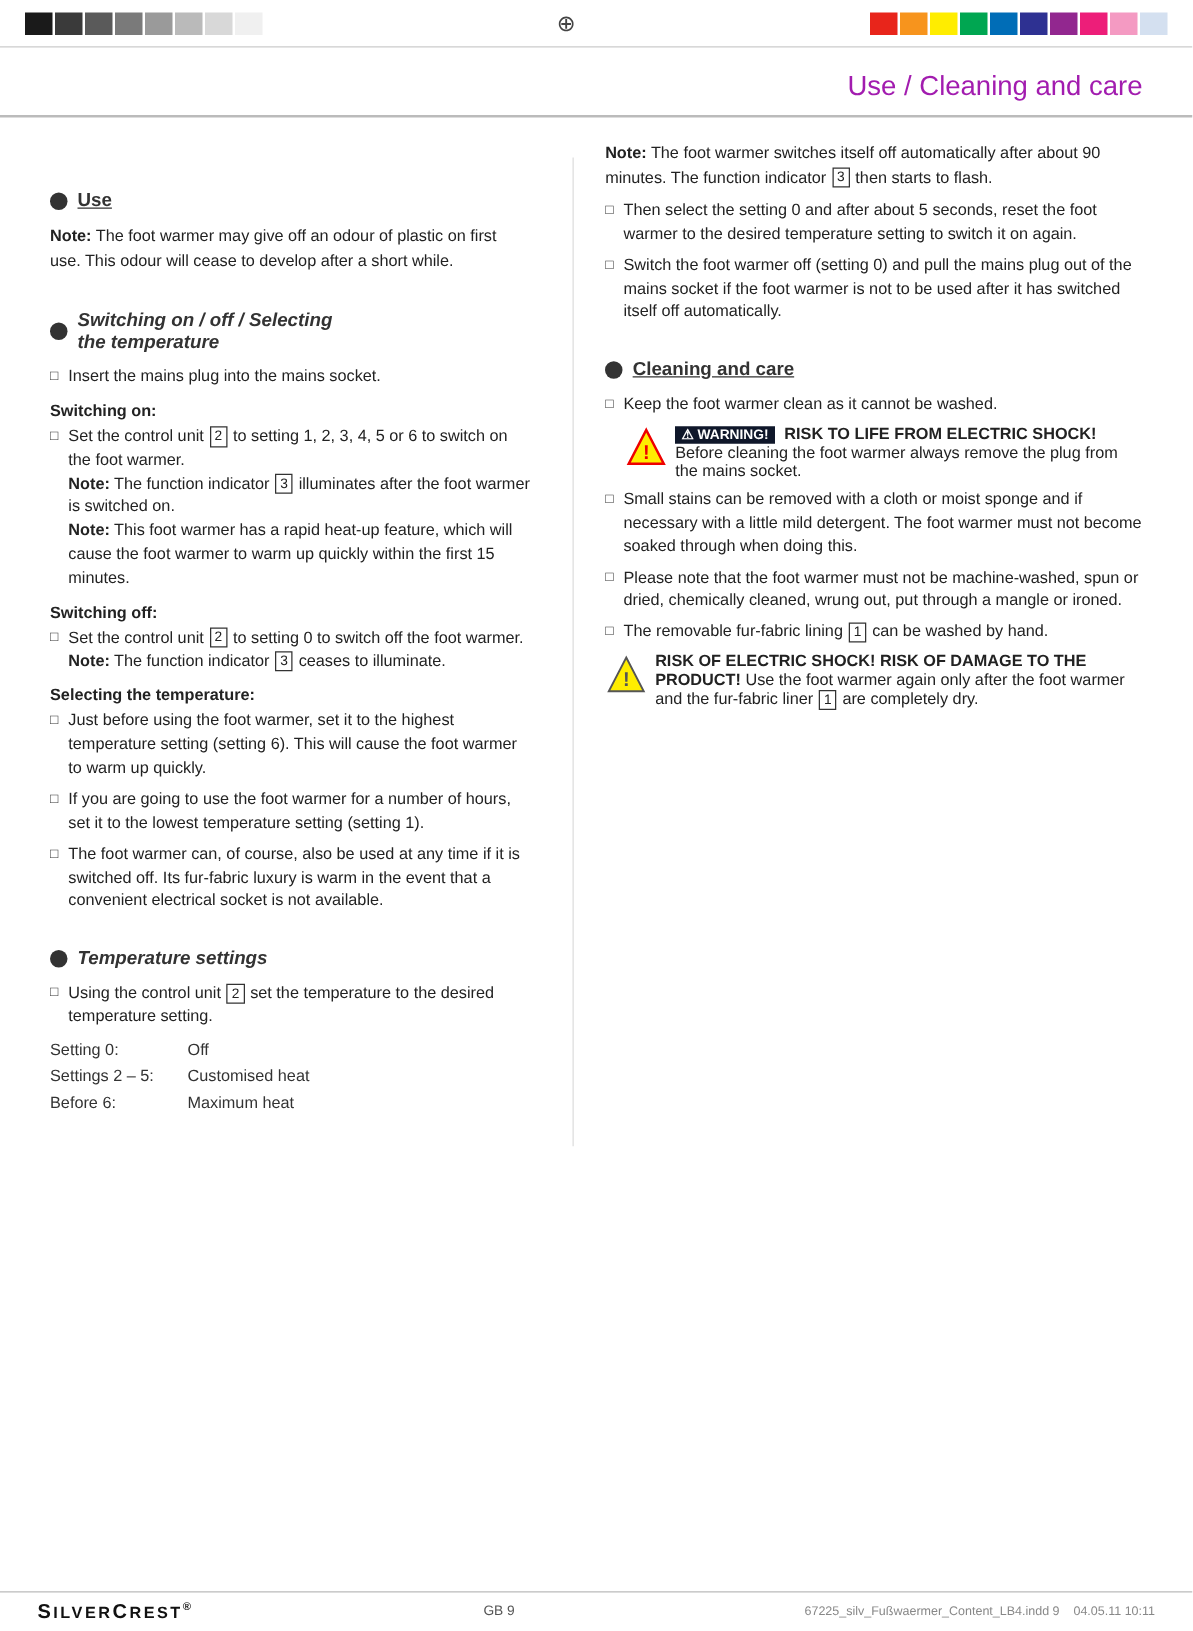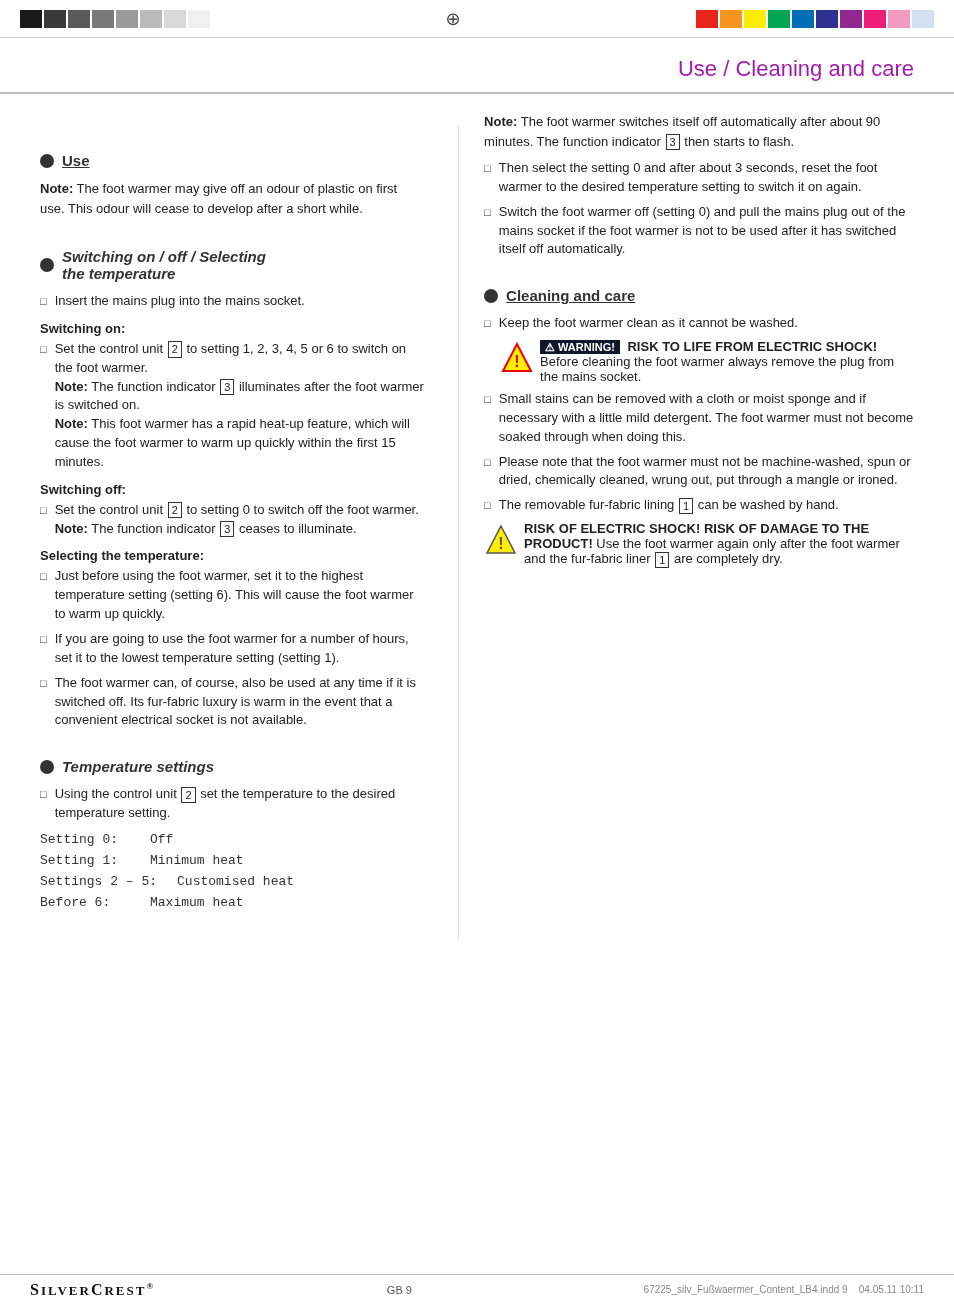--- a/index.html
+++ b/index.html
@@ -137,21 +137,20 @@
     
     .settings-table {
       margin-top: 8px;
       margin-bottom: 8px;
     }
     .settings-row {
       display: flex;
       gap: 20px;
       margin-bottom: 3px;
       line-height: 1.4;
-      font-family: Liberation Mono, monospace;
     }
     .settings-label {
       min-width: 90px;
       color: #333;
     }
     .settings-value {
       color: #333;
     }
 
     
@@ -186,21 +185,21 @@
       right: 0;
       border-top: 1px solid #bbb;
       display: flex;
       justify-content: space-between;
       align-items: center;
       padding: 6px 30px;
       font-size: 11px;
       color: #555;
     }
     .silvercrest-logo {
-      font-family: Liberation Serif, serif;
+      font-family: Liberation Sans, sans-serif;
       font-size: 16px;
       font-weight: bold;
       letter-spacing: 2px;
       text-transform: uppercase;
       color: #111;
     }
     .silvercrest-logo sup {
       font-size: 9px;
     }
 
@@ -328,24 +327,20 @@
         Using the control unit <span class="box-ref">2</span> set the temperature to the desired temperature setting.
       </span>
     </div>
 
     <div class="settings-table">
       <div class="settings-row">
         <span class="settings-label">Setting 0:</span>
         <span class="settings-value">Off</span>
       </div>
       <div class="settings-row">
-        <span class="settings-label">Setting 1:</span>
-        <span class="settings-value">Minimum heat</span>
-      </div>
-      <div class="settings-row">
         <span class="settings-label">Settings 2 – 5:</span>
         <span class="settings-value">Customised heat</span>
       </div>
       <div class="settings-row">
         <span class="settings-label">Before 6:</span>
         <span class="settings-value">Maximum heat</span>
       </div>
     </div>
 
   </div>
@@ -353,21 +348,21 @@
   <div class="right-column">
 
 
     <p class="note-text">
       <strong>Note:</strong>
       <span> The foot warmer switches itself off automatically after about 90 minutes. The function indicator <span class="box-ref">3</span> then starts to flash.</span>
     </p>
 
     <div class="list-item">
       <span class="bullet">□</span>
-      <span class="content">Then select the setting 0 and after about 3 seconds, reset the foot warmer to the desired temperature setting to switch it on again.</span>
+      <span class="content">Then select the setting 0 and after about 5 seconds, reset the foot warmer to the desired temperature setting to switch it on again.</span>
     </div>
     <div class="list-item">
       <span class="bullet">□</span>
       <span class="content">Switch the foot warmer off (setting 0) and pull the mains plug out of the mains socket if the foot warmer is not to be used after it has switched itself off automatically.</span>
     </div>
 
     <div class="section-gap"></div>
 
     <div class="section-heading">
       <div class="bullet-circle"></div>

